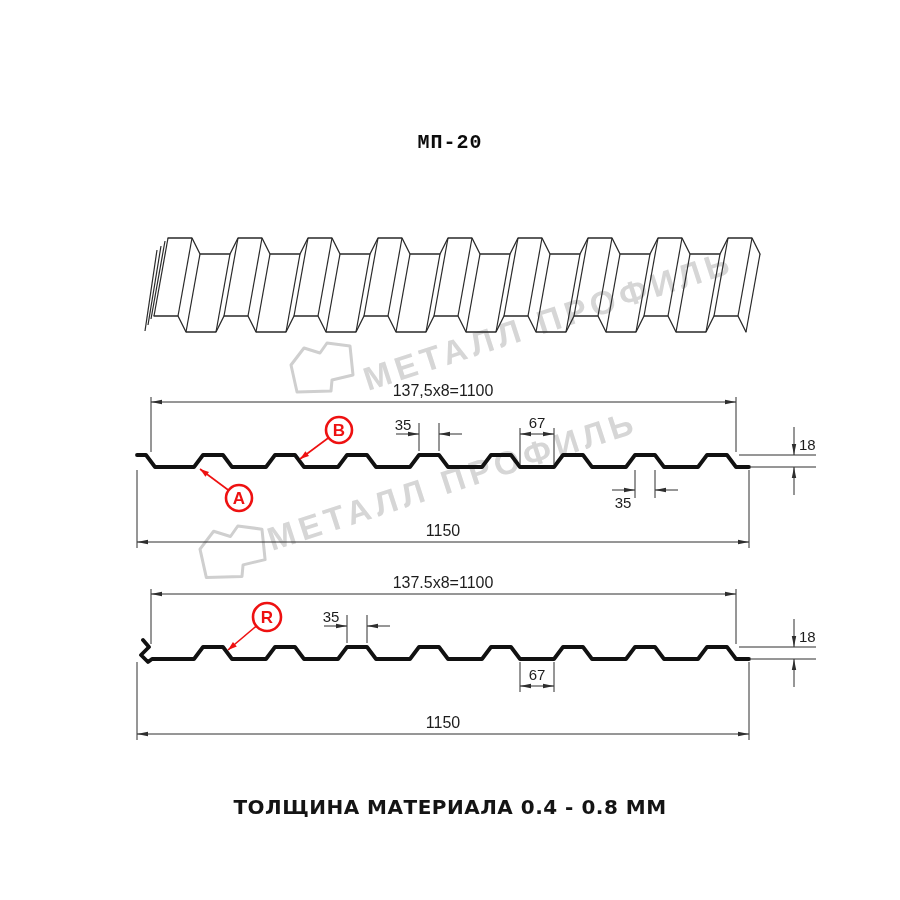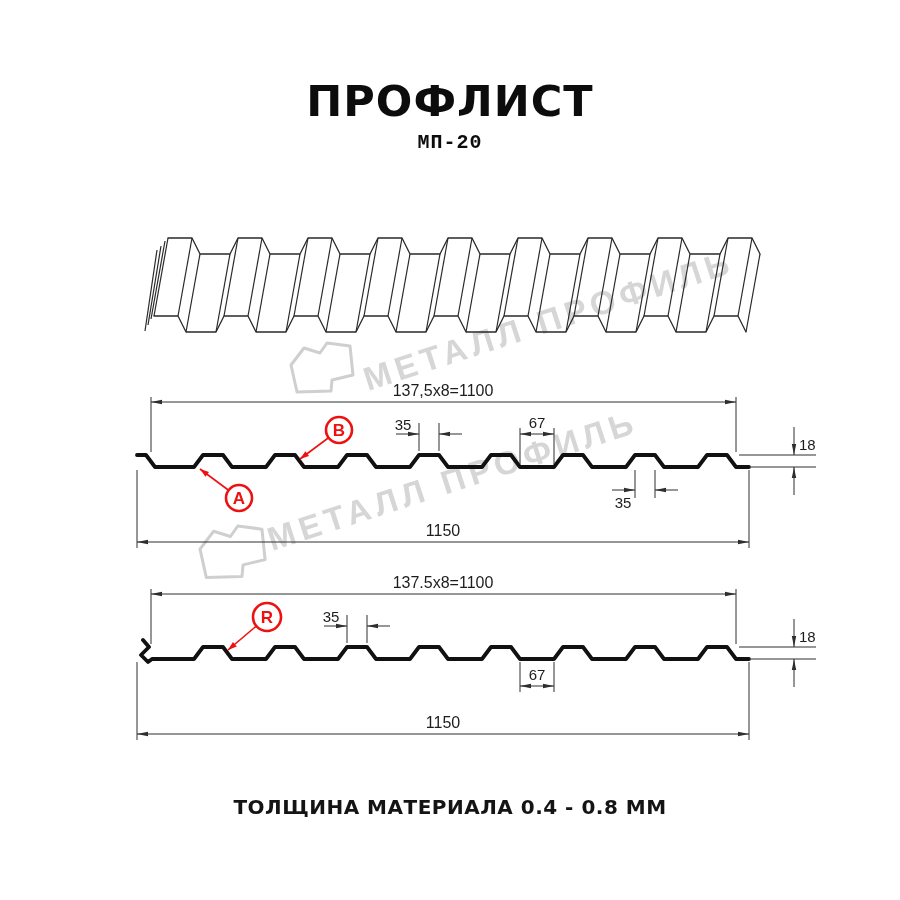--- a/index.html
+++ b/index.html
@@ -14,21 +14,20 @@
   .footer{position:absolute;left:0;top:795px;width:900px;text-align:center;
          font-family:"DejaVu Sans",sans-serif;font-weight:700;font-size:20px;
          letter-spacing:0.5px;color:#141414;}
   svg{position:absolute;left:0;top:0;}
   svg text{font-family:"Liberation Sans",sans-serif;}
 </style>
 </head>
 <body>
 
 <div id="page">
-  <div class="title">ПРОФЛИСТ</div>
   <div class="subtitle">МП-20</div>
   <div class="footer">ТОЛЩИНА МАТЕРИАЛА 0.4 - 0.8 ММ</div>
   <svg id="cv" width="900" height="900" viewBox="0 0 900 900">
       <g>
         <polygon points="291,365 304,348 320,353 327,343 350,346 353,375 332,380 331,391 297,392" fill="none" stroke="#cfcfcf" stroke-width="3" stroke-linejoin="round"></polygon>
         <text x="0" y="0" font-size="33" text-anchor="start" fill="#d6d6d6" font-weight="bold" letter-spacing="5" font-family="&quot;DejaVu Sans&quot;,sans-serif" transform="translate(368,391) rotate(-18)">МЕТАЛЛ ПРОФИЛЬ</text>
       </g>
       <g>
         <polygon points="200,549.1 213.65,531.25 230.45,536.5 237.8,526 261.95,529.15 265.1,559.6 243.05,564.85 242,576.4 206.3,577.45" fill="none" stroke="#cfcfcf" stroke-width="3" stroke-linejoin="round"></polygon>
         <text x="0" y="0" font-size="33" text-anchor="start" fill="#d6d6d6" font-weight="bold" letter-spacing="5" font-family="&quot;DejaVu Sans&quot;,sans-serif" transform="translate(272,551) rotate(-18)">МЕТАЛЛ ПРОФИЛЬ</text>

